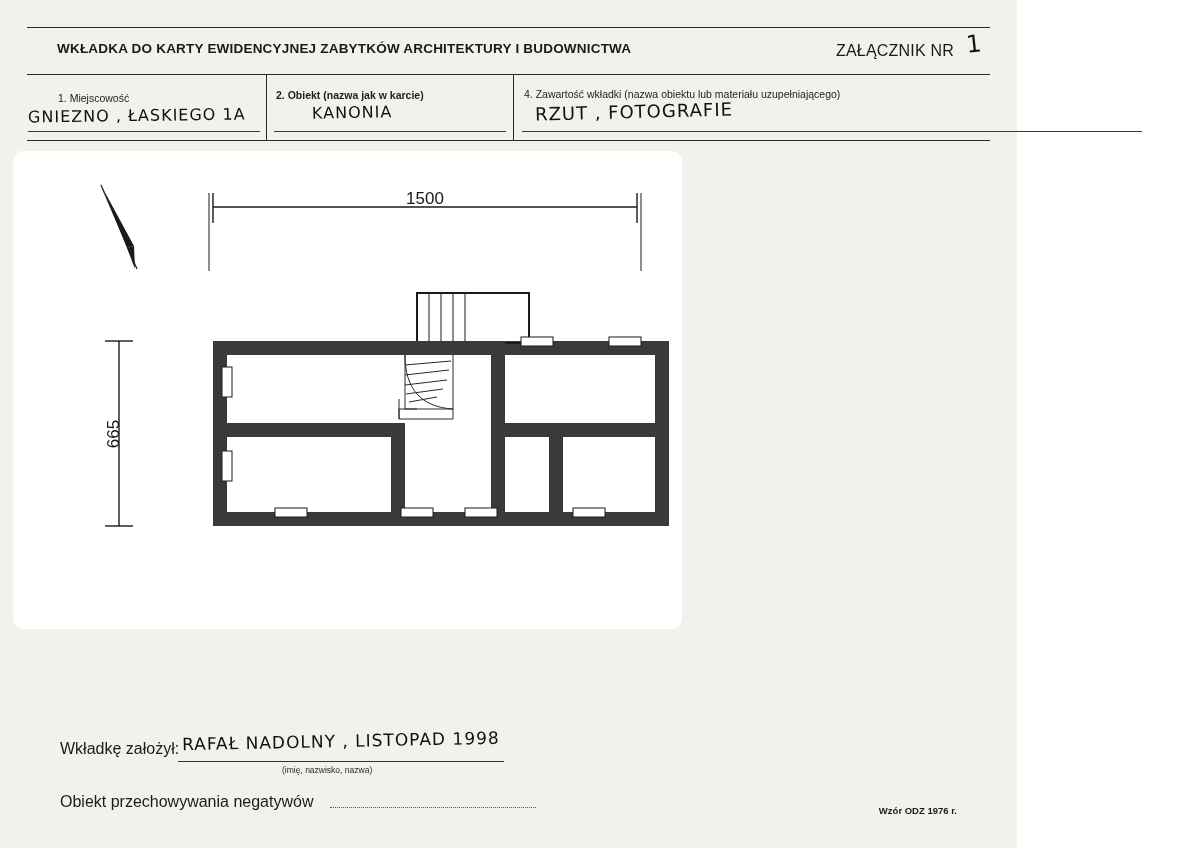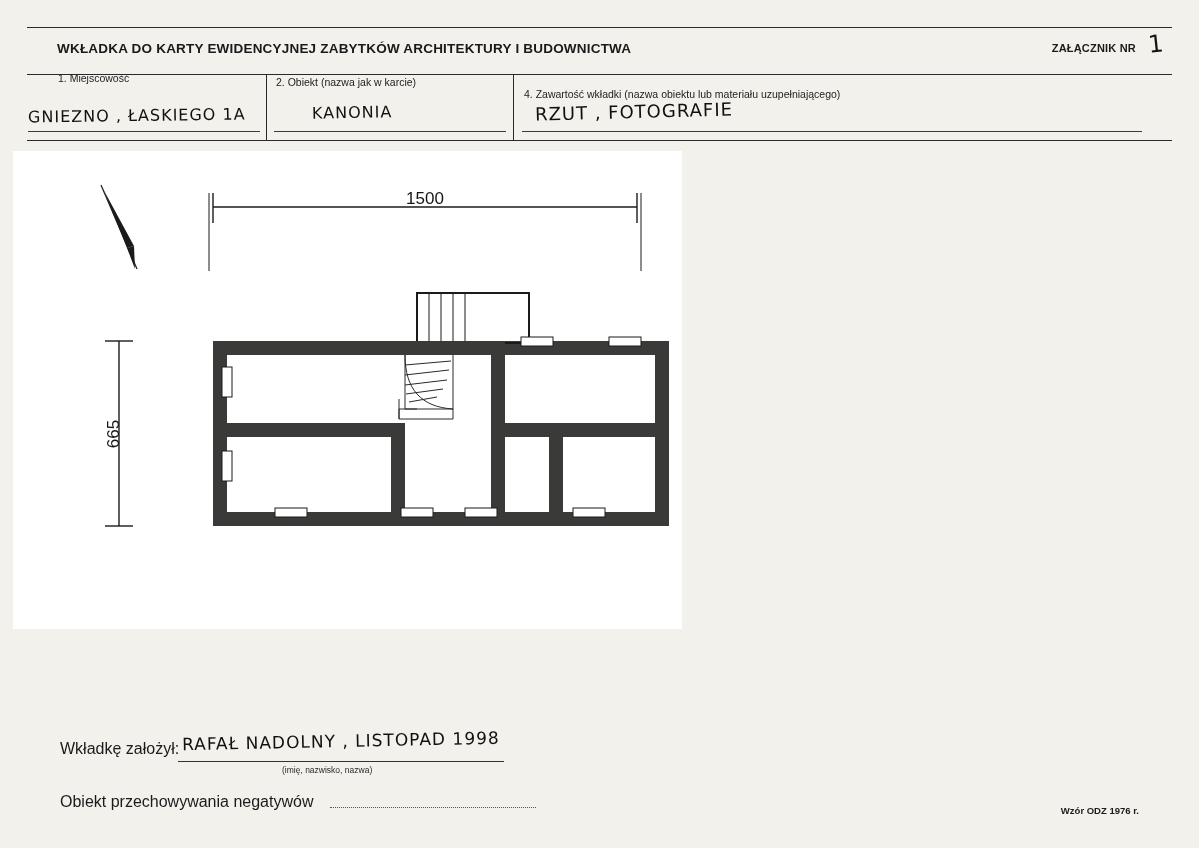--- a/index.html
+++ b/index.html
@@ -9,21 +9,21 @@
   }
   body {
     width: 1199px;
     height: 848px;
     font-family: "Liberation Sans", sans-serif;
     color: #1a1a1a;
     overflow: hidden;
   }
   .page {
     position: relative;
-    width: 1199px;
+    width: 1017px;
     height: 848px;
     background: #f2f1ec;
   }
 
   
   .hdr-rule {
     position: absolute;
     left: 27px;
     right: 27px;
     height: 1px;
@@ -40,22 +40,22 @@
     font-size: 13.5px;
     font-weight: bold;
     letter-spacing: 0.2px;
     color: #1a1a1a;
     white-space: nowrap;
   }
   .annex-label {
     position: absolute;
     right: 63px;
     top: 42px;
-    font-size: 11px;
-    font-weight: bold;
+    font-size: 16px;
+    font-weight: normal;
     letter-spacing: 0.2px;
     white-space: nowrap;
     margin-left: 36px;
   }
   .annex-num {
     position: absolute;
     right: 36px;
     top: 30px;
     font-family: "DejaVu Sans", sans-serif;
     font-size: 24px;
@@ -73,22 +73,22 @@
   }
   .vsep-1 { left: 266px; }
   .vsep-2 { left: 513px; }
 
   .field-label {
     position: absolute;
     font-size: 10.5px;
     color: #1d1d1d;
     white-space: nowrap;
   }
-  .fl-1 { left: 58px;  top: 72px; }
-  .fl-2 { left: 276px; top: 76px; }
+  .fl-1 { left: 58px;  top: 92px; }
+  .fl-2 { left: 276px; top: 89px; font-weight: bold; }
   .fl-3 { left: 524px; top: 88px; }
 
   .hand {
     position: absolute;
     font-family: "DejaVu Sans", sans-serif;
     color: #111;
     letter-spacing: 1px;
     white-space: nowrap;
   }
   .hw-place {
@@ -117,20 +117,21 @@
   .hu-3 { left: 522px; top: 131px; width: 620px; }
 
   
   .plate {
     position: absolute;
     left: 13px;
     top: 151px;
     width: 669px;
     height: 478px;
     background: #ffffff;
+    border-radius: 11px;
   }
   .plate svg { display: block; }
 
   
   .footer-label {
     position: absolute;
     font-size: 16px;
     color: #1b1b1b;
     white-space: nowrap;
   }

